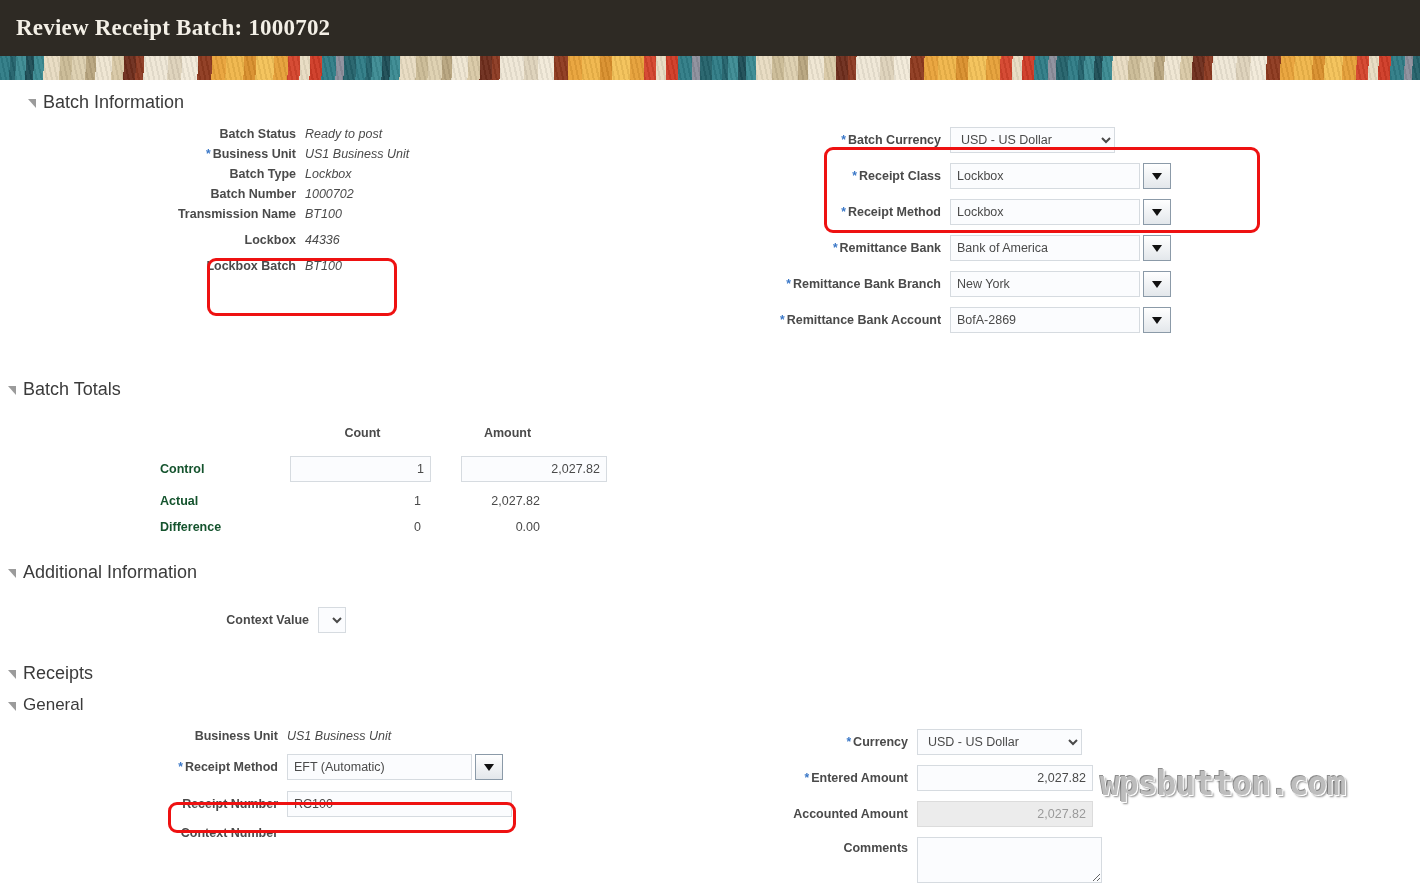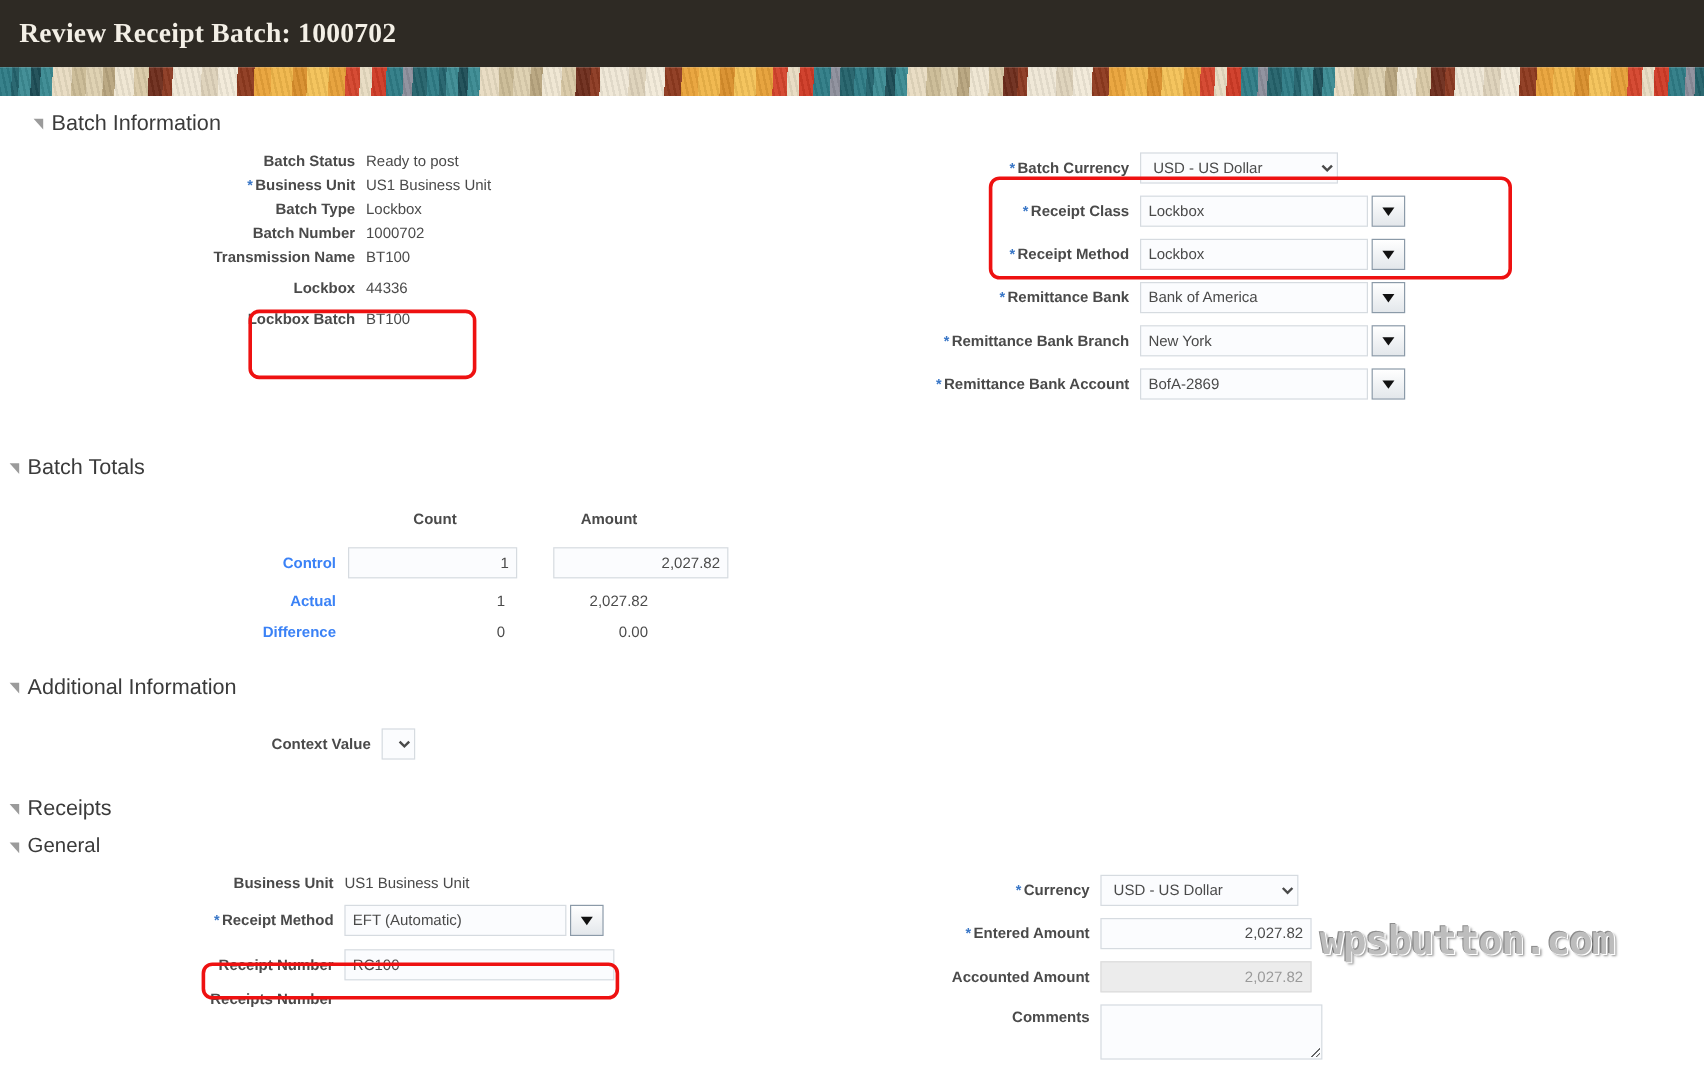--- a/index.html
+++ b/index.html
@@ -105,20 +105,21 @@
     font-size:12.5px;
     font-weight:bold;
     color:#4a4a4a;
     padding-right:9px;
     white-space:nowrap;
   }
   .flabel .req { color:#3a77c7; font-weight:bold; margin-right:2px; font-size:12px; }
   .fvalue {
     font-size:12.5px;
     color:#4a4a4a;
+    font-style:italic;
   }
 
   
   .ti {
     border:1px solid #d6dbe0;
     background:#fbfcfe;
     height:26px;
     font-family:"Liberation Sans", sans-serif;
     font-size:12.5px;
     color:#4a4a4a;
@@ -160,21 +161,21 @@
     font-size:12.5px;
     color:#4a4a4a;
     padding:4px 6px;
     resize:both;
     outline:none;
   }
 
   
   .totals { margin-left:160px; }
   .totrow { display:flex; align-items:center; margin-bottom:4px; }
-  .tot-lbl { width:130px; text-align:right; padding-right:10px; font-size:12.5px; font-weight:bold; color:#3b82f6; }
+  .tot-lbl { width:130px; text-align:left; padding-right:10px; font-size:12.5px; font-weight:bold; color:#14532d; }
   .tot-head { width:145px; text-align:center; font-size:12.5px; font-weight:bold; color:#4a4a4a; }
   .tot-cell { width:145px; text-align:right; font-size:12.5px; color:#4a4a4a; padding-right:6px; }
 
   
   .anno {
     position:absolute;
     border:3px solid #ee1111;
     border-radius:9px;
     pointer-events:none;
     z-index:30;
@@ -419,21 +420,21 @@
 
       <div class="frow" style="margin-top:11px;">
         <div class="flabel" style="width:287px;">
           <span>Receipt Number</span>
         </div>
         <input class="ti" style="width: 225px;" value="RC100">
       </div>
 
       <div class="frow" style="margin-top:9px;">
         <div class="flabel" style="width:287px;">
-          <span>Receipts Number</span>
+          <span>Context Number</span>
         </div>
       </div>
     </div>
 
     <div class="col-right">
       <div class="frow">
         <div class="flabel" style="width:137px;">
           <span class="req">*</span><span>Currency</span>
         </div>
         <select class="sel" style="width:165px;">

